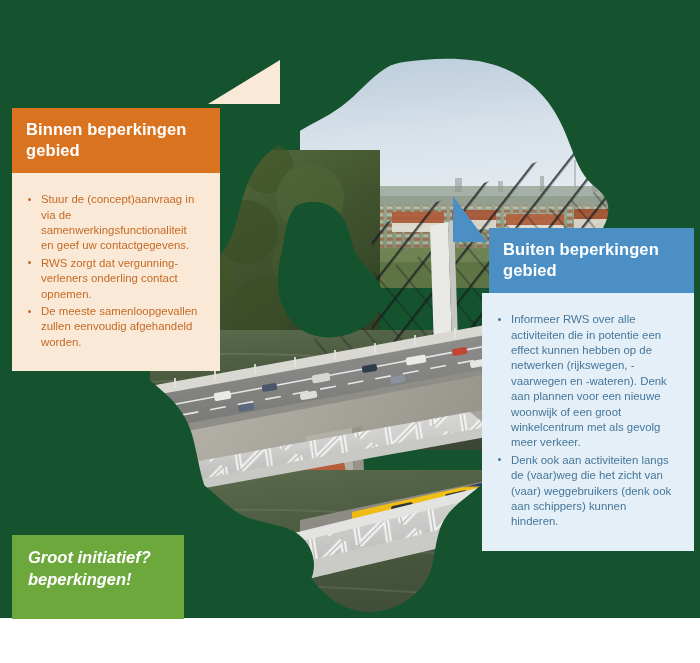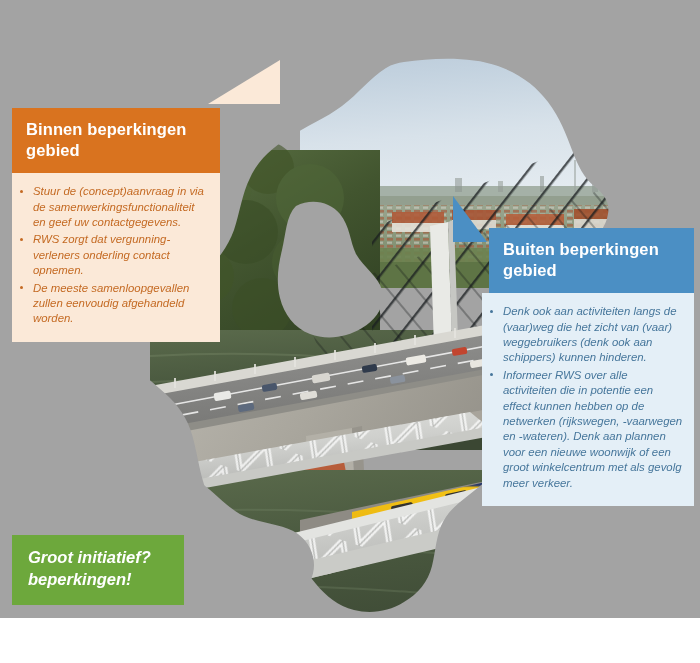--- a/index.html
+++ b/index.html
@@ -14,21 +14,21 @@
     overflow: hidden;
     font-family: "Liberation Sans", sans-serif;
     -webkit-font-smoothing: antialiased;
   }
 
   #stage {
     position: absolute;
     left: 0; top: 0;
     width: 700px;
     height: 618px;
-    background: #a3a3a3;
+    background: #14532d;
   }
 
   
   #map-layer {
     position: absolute;
     left: 0; top: 0;
     width: 700px;
     height: 663px;
   }
 
@@ -37,24 +37,23 @@
     position: absolute;
     box-sizing: border-box;
   }
   .callout-head {
     font-weight: bold;
     color: #ffffff;
     line-height: 1.28;
     letter-spacing: 0.1px;
   }
   .callout-body {
-    margin: 0;
+    margin: 8px;
     padding: 0;
     list-style: none;
-    font-style: italic;
   }
   .callout-body li {
     position: relative;
     padding-left: 15px;
     line-height: 1.35;
   }
   .callout-body li .bullet {
     position: absolute;
     left: 2px;
     top: 0.50em;
@@ -133,21 +132,21 @@
     border-color: transparent transparent transparent #4b8fc4;
     z-index: 5;
   }
 
   
   #callout-groen {
     left: 12px;
     top: 535px;
     width: 172px;
     background: #6da83c;
-    padding: 12px 14px 14px 16px;
+    padding: 12px 14px 28px 16px;
     z-index: 6;
   }
   #callout-groen .green-text {
     color: #ffffff;
     font-size: 16.5px;
     font-style: italic;
     font-weight: bold;
     line-height: 1.33;
   }
   #callout-groen .green-text span { display: block; }
@@ -585,25 +584,25 @@
 
   <div class="callout" id="callout-buiten">
     <div class="callout-head">
       <span>Buiten beperkingen</span><br>
       <span>gebied</span>
     </div>
     <div class="body-wrap">
       <ul class="callout-body">
         <li>
           <span class="bullet"></span>
-          <span>Denk ook aan activiteiten langs de (vaar)weg die het zicht van (vaar) weggebruikers (denk ook aan schippers) kunnen hinderen.</span>
+          <span>Informeer RWS over alle activiteiten die in potentie een effect kunnen hebben op de netwerken (rijkswe­gen, -vaarwegen en -wateren). Denk aan plannen voor een nieuwe woonwijk of een groot winkelcen­trum met als gevolg meer verkeer.</span>
         </li>
         <li>
           <span class="bullet"></span>
-          <span>Informeer RWS over alle activiteiten die in potentie een effect kunnen hebben op de netwerken (rijkswe­gen, -vaarwegen en -wateren). Denk aan plannen voor een nieuwe woonwijk of een groot winkelcen­trum met als gevolg meer verkeer.</span>
+          <span>Denk ook aan activiteiten langs de (vaar)weg die het zicht van (vaar) weggebruikers (denk ook aan schippers) kunnen hinderen.</span>
         </li>
       </ul>
     </div>
   </div>
 
   <div class="callout" id="callout-groen">
     <div class="green-text">
       <span>Groot initiatief?</span>
       <span>beperkingen!</span>
     </div>

